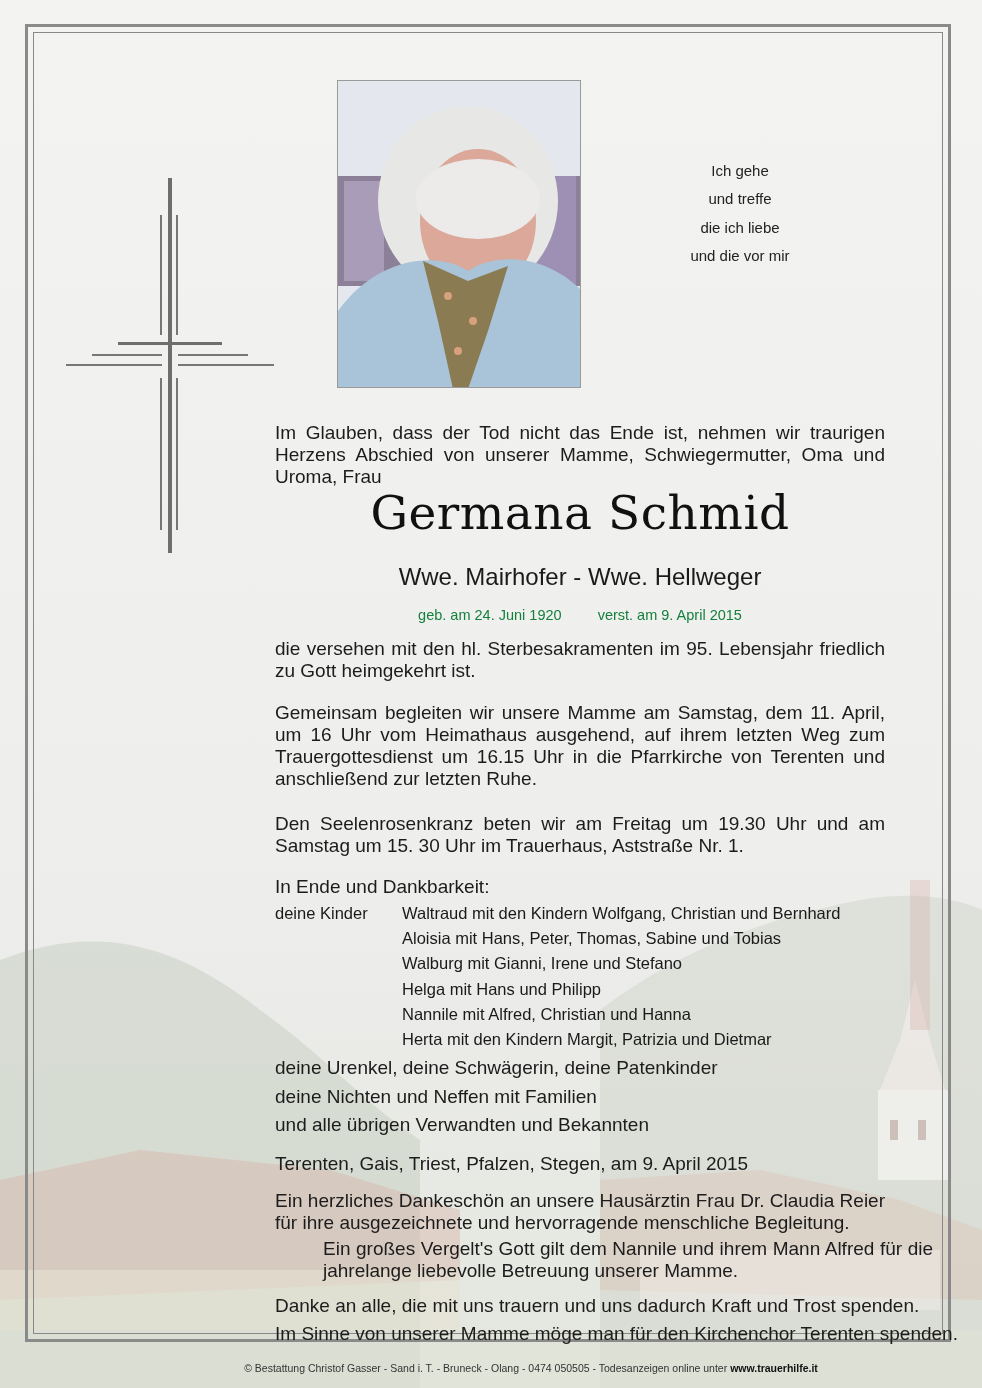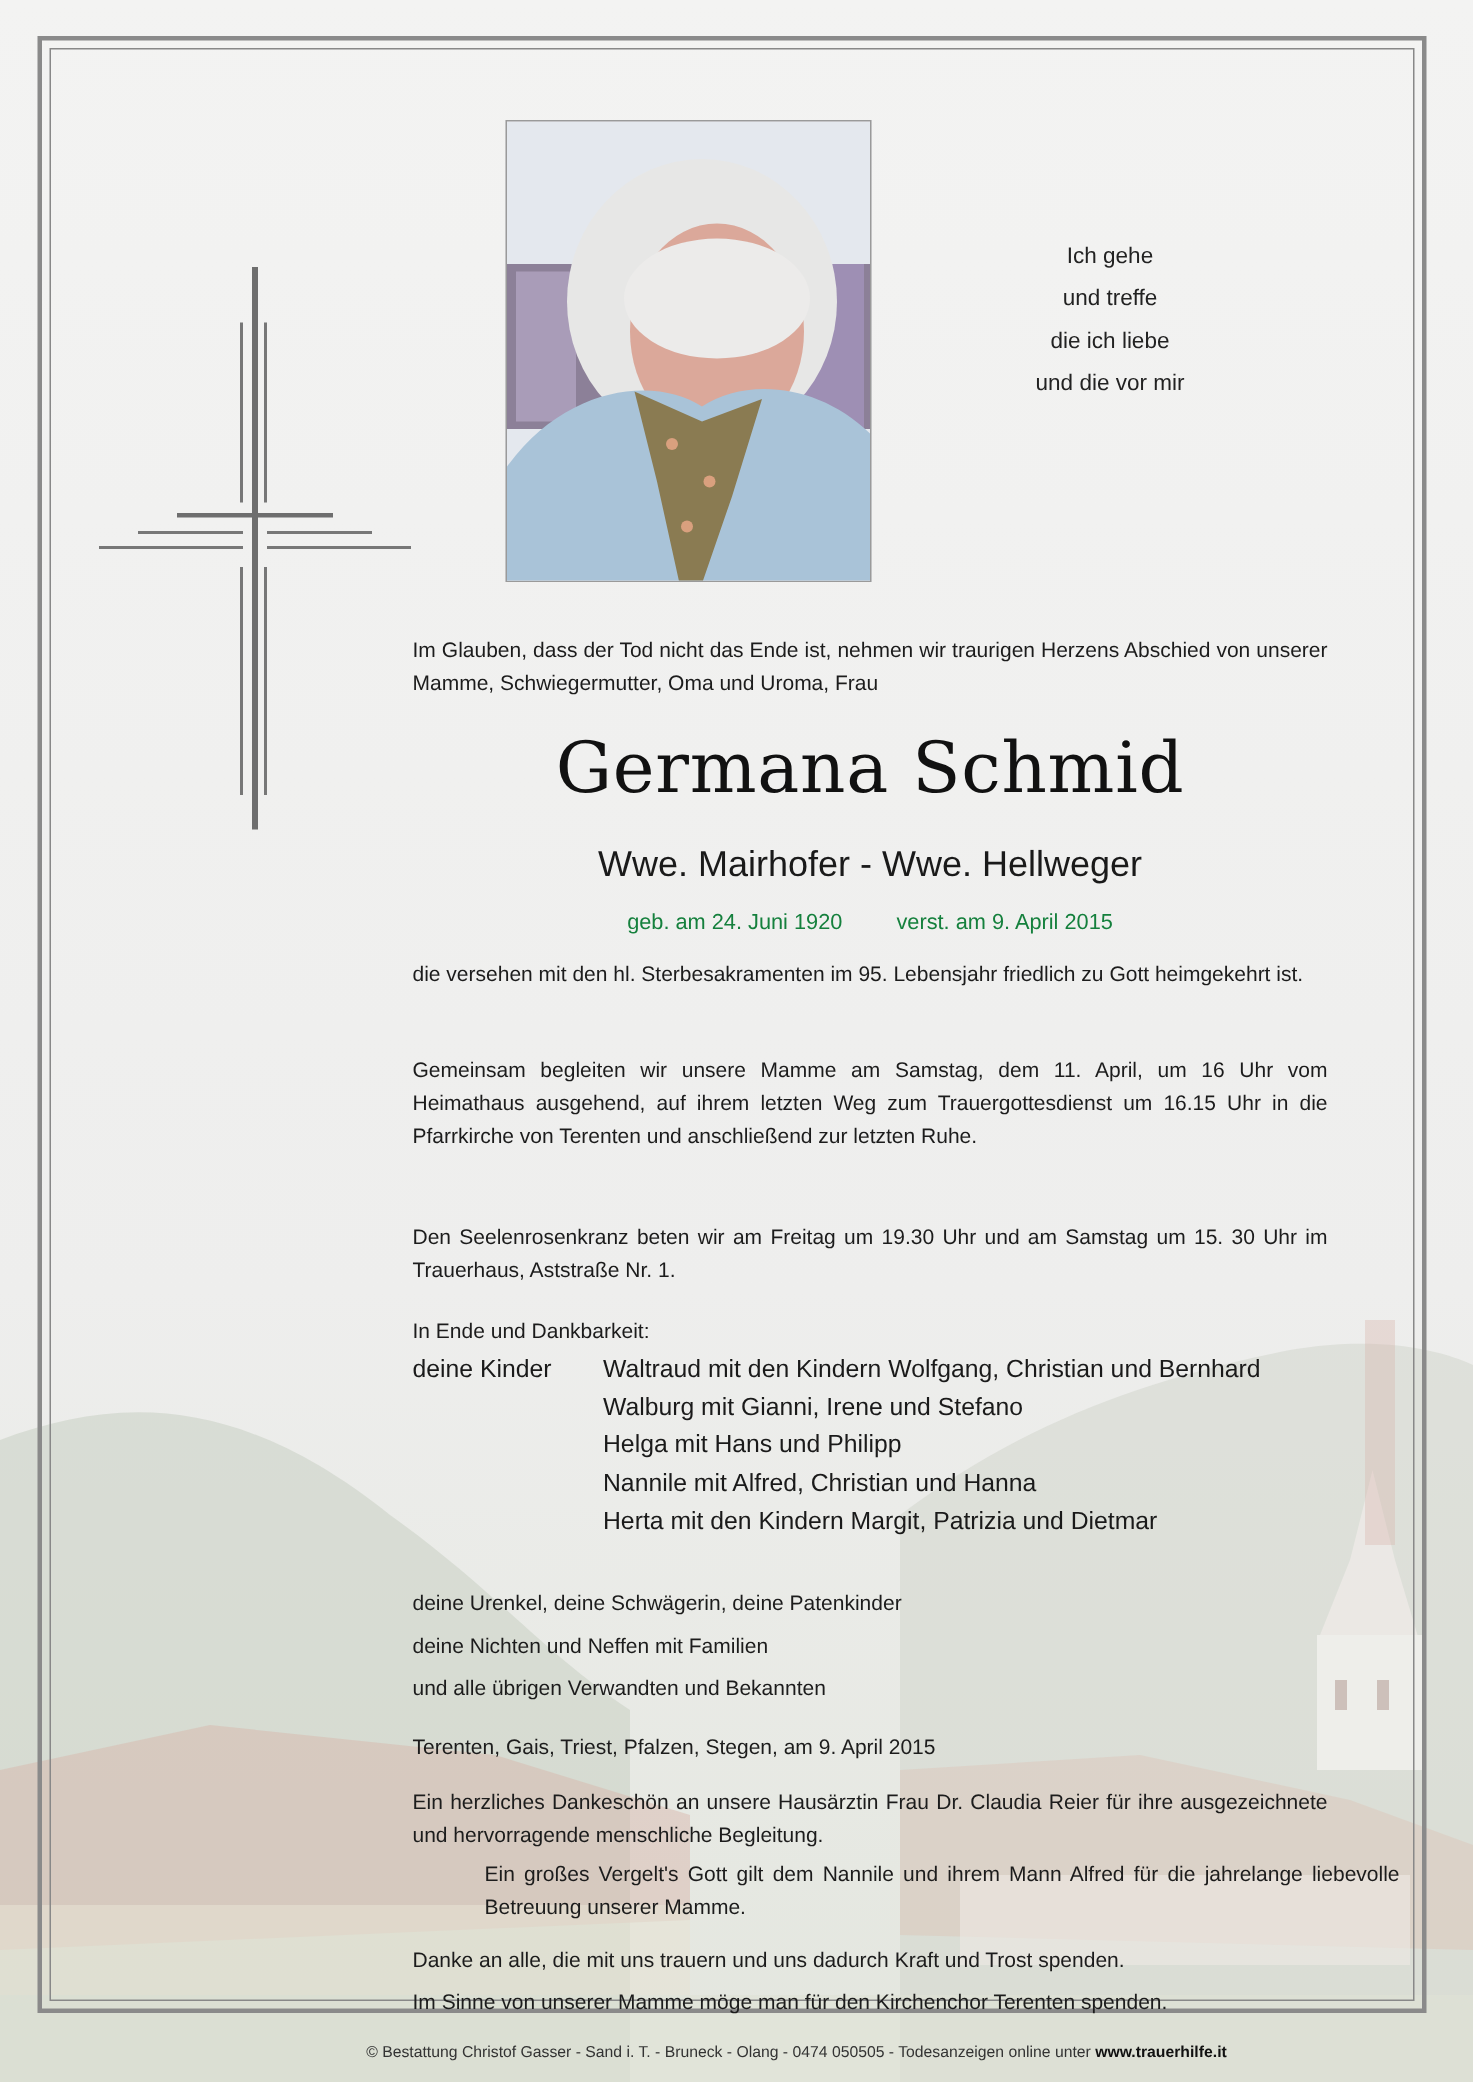--- a/index.html
+++ b/index.html
@@ -22,21 +22,21 @@
     position:absolute; left:337px; top:80px; width:244px; height:308px;
     border:1px solid #9a9a9a; box-sizing:border-box; overflow:hidden;
     background:#e6e8ec;
   }
   .cross { position:absolute; left:60px; top:175px; width:220px; height:400px; }
   .poem {
     position:absolute; left:640px; top:157px; width:200px; text-align:center;
     font-size:15px; line-height:28.3px; color:#222;
   }
   .text {
-    position:absolute; left:275px; width:610px; font-size:14px; line-height:22px; color:#1c1c1c;
+    position:absolute; left:275px; width:610px; font-size:19px; line-height:22px; color:#1c1c1c;
   }
   .justify { text-align:justify; }
   .name {
     position:absolute; left:275px; top:483px; width:610px; text-align:center;
     font-family:"DejaVu Serif", "Liberation Serif", serif; font-size:47px; line-height:60px;
     color:#111; letter-spacing:0.5px;
   }
   .widow {
     position:absolute; left:275px; top:561px; width:610px; text-align:center;
     font-size:24px; line-height:32px; color:#1a1a1a;
@@ -134,20 +134,21 @@
 <div class="text justify" style="top:638px;">die versehen mit den hl. Sterbesakramenten im 95. Lebensjahr friedlich zu Gott heimgekehrt ist.</div>
 <div class="text justify" style="top:702px;">Gemeinsam begleiten wir unsere Mamme am Samstag, dem 11. April, um 16 Uhr vom Heimathaus ausgehend, auf ihrem letzten Weg zum Trauergottesdienst um 16.15 Uhr in die Pfarrkirche von Terenten und anschließend zur letzten Ruhe.</div>
 <div class="text justify" style="top:813px;">Den Seelenrosenkranz beten wir am Freitag um 19.30 Uhr und am Samstag um 15. 30 Uhr im Trauerhaus, Aststraße Nr. 1.</div>
 
 <div class="text" style="top:876px;">In Ende und Dankbarkeit:</div>
 
 <div class="kids-row" style="top:901px;">
   <div class="kids-label">deine Kinder</div>
   <div class="kids-list">
     <div>Waltraud mit den Kindern Wolfgang, Christian und Bernhard</div>
+    <div>Aloisia mit Hans, Peter, Thomas, Sabine und Tobias</div>
     <div>Walburg mit Gianni, Irene und Stefano</div>
     <div>Helga mit Hans und Philipp</div>
     <div>Nannile mit Alfred, Christian und Hanna</div>
     <div>Herta mit den Kindern Margit, Patrizia und Dietmar</div>
   </div>
 </div>
 
 <div class="text" style="top:1057px;">deine Urenkel, deine Schwägerin, deine Patenkinder</div>
 <div class="text" style="top:1086px;">deine Nichten und Neffen mit Familien</div>
 <div class="text" style="top:1114px;">und alle übrigen Verwandten und Bekannten</div>

